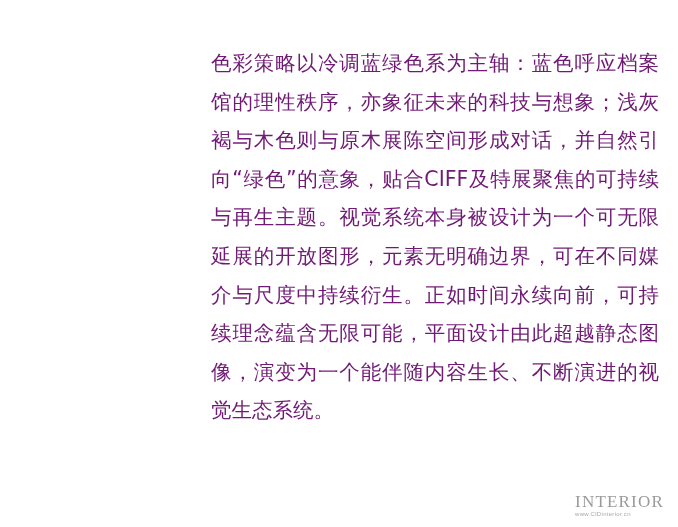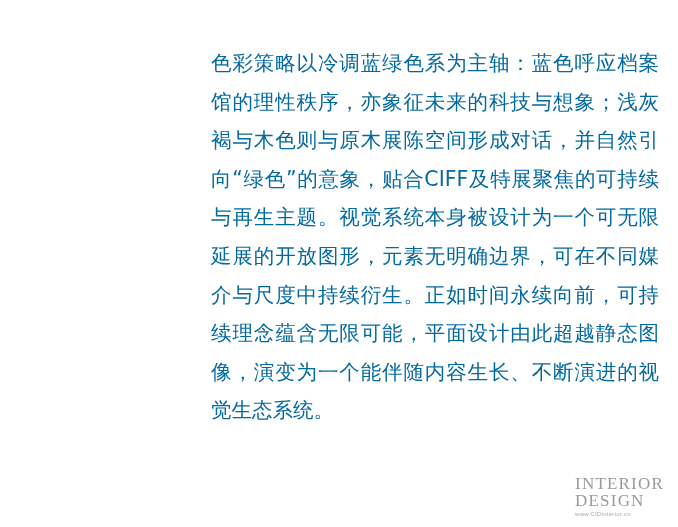--- a/index.html
+++ b/index.html
@@ -20,21 +20,21 @@
     background: #ffffff;
   }
   .body-text {
     position: absolute;
     left: 211px;
     top: 44px;
     width: 448px;
     font-family: "DejaVu Sans", "Liberation Sans", sans-serif;
     font-size: 20.5px;
     line-height: 38.6px;
-    color: #0369a1;
+    color: #701a75;
     text-align: justify;
     text-justify: inter-character;
     letter-spacing: 0px;
     white-space: pre-wrap;
     word-break: break-all;
   }
   .watermark {
     position: absolute;
     right: 14px;
     bottom: 10px;
@@ -67,17 +67,16 @@
 </style>
 </head>
 <body>
 
 <div class="page">
 
   <div class="body-text">色彩策略以冷调蓝绿色系为主轴：蓝色呼应档案馆的理性秩序，亦象征未来的科技与想象；浅灰褐与木色则与原木展陈空间形成对话，并自然引向“绿色”的意象，贴合CIFF及特展聚焦的可持续与再生主题。视觉系统本身被设计为一个可无限延展的开放图形，元素无明确边界，可在不同媒介与尺度中持续衍生。正如时间永续向前，可持续理念蕴含无限可能，平面设计由此超越静态图像，演变为一个能伴随内容生长、不断演进的视觉生态系统。</div>
 
   <div class="watermark">
     <span class="wm-line1">INTERIOR</span>
-    <span class="wm-line2">DESIGN</span>
     <span class="wm-url">www.ClDinterior.cn</span>
   </div>
 
 </div>
 
 </body></html>

